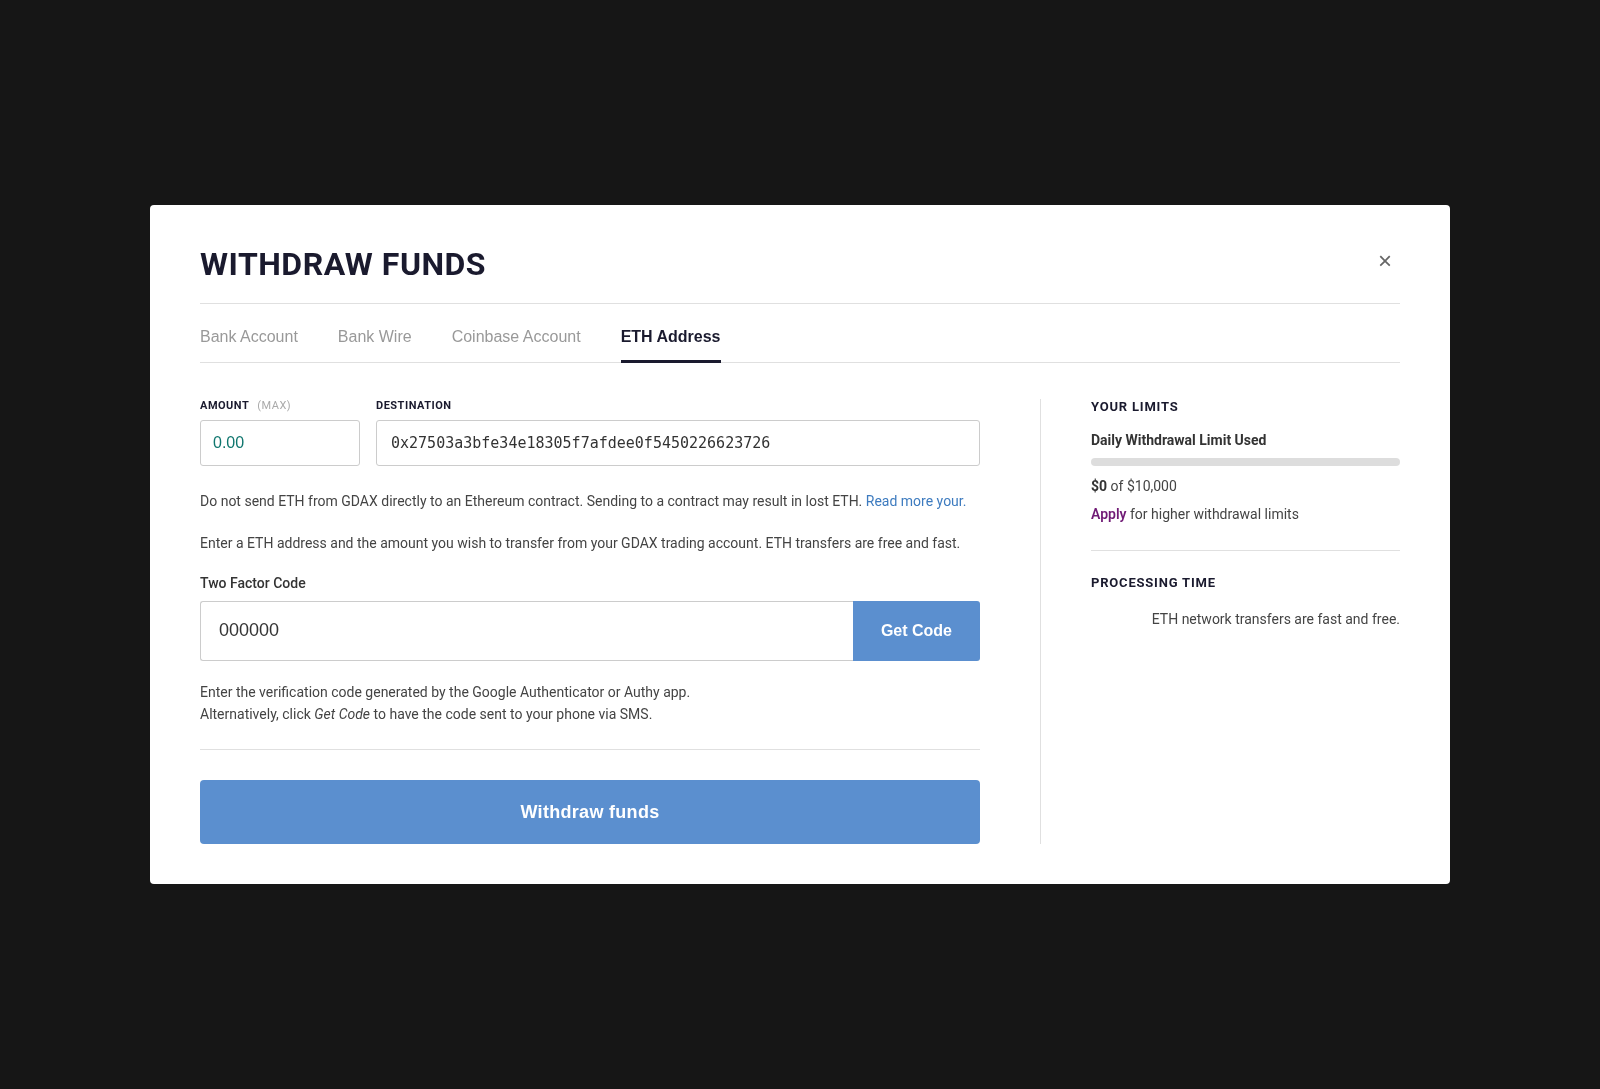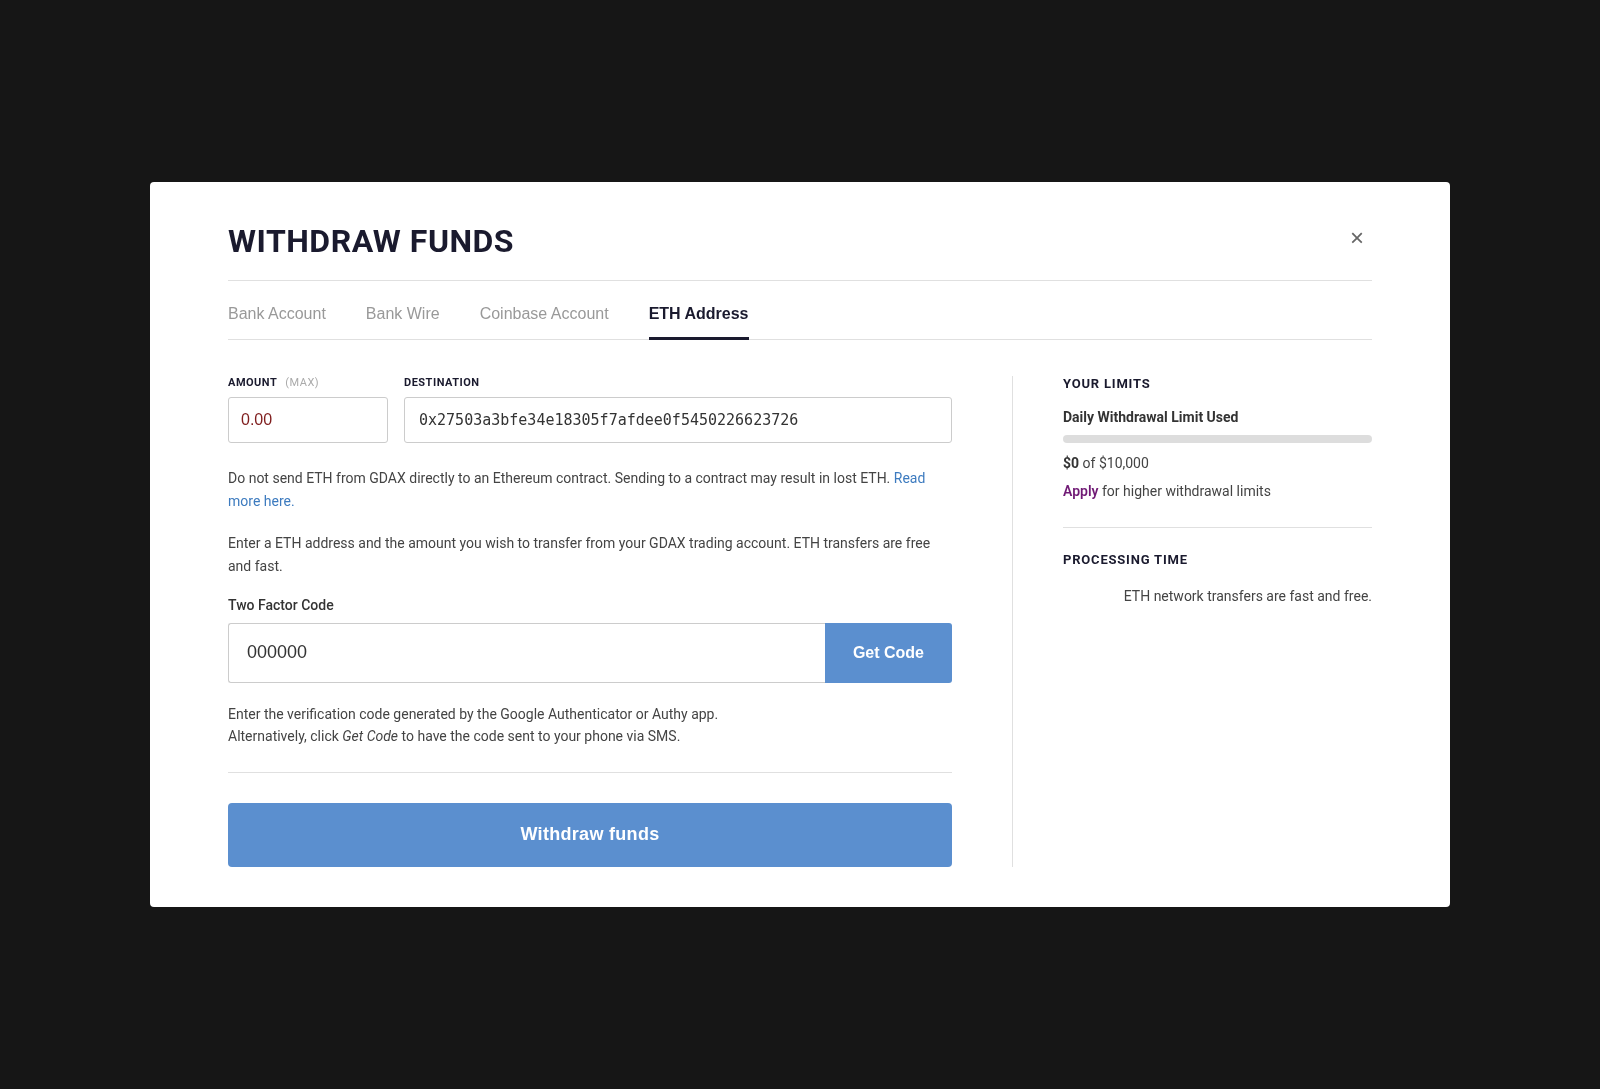--- a/index.html
+++ b/index.html
@@ -17,21 +17,21 @@
       height: 1089px;
       display: flex;
       align-items: center;
       justify-content: center;
     }
     .modal {
       background: #fff;
       width: 1300px;
       max-height: 960px;
       border-radius: 4px;
-      padding: 40px 78px;
+      padding: 40px 50px;
       position: relative;
       overflow-y: auto;
     }
     .modal-header {
       display: flex;
       justify-content: space-between;
       align-items: flex-start;
       margin-bottom: 20px;
     }
     .modal-title {
@@ -132,21 +132,21 @@
       border-radius: 3px;
       width: 160px;
       height: 46px;
     }
     .amount-input {
       flex: 1;
       border: none;
       outline: none;
       font-size: 16px;
       padding: 0 12px;
-      color: #7f1d1d;
+      color: #0f766e;
       background: transparent;
     }
     .amount-unit {
       font-size: 14px;
       color: #666;
       padding-right: 12px;
       font-weight: 500;
     }
     .destination-field-wrapper {
       display: flex;
@@ -327,21 +327,21 @@
           </div>
 
           <div class="destination-field-wrapper">
             <div class="field-label">DESTINATION</div>
             <input class="destination-input" type="text" value="0x27503a3bfe34e18305f7afdee0f5450226623726" style="">
           </div>
         </div>
 
         <p class="info-text">
           <span>Do not send ETH from GDAX directly to an Ethereum contract. Sending to a contract may result in lost ETH.</span>
-          <a href="#" class="info-link">Read more here.</a>
+          <a href="#" class="info-link">Read more your.</a>
         </p>
 
         <p class="info-text">Enter a ETH address and the amount you wish to transfer from your GDAX trading account. ETH transfers are free and fast.</p>
 
         <div class="two-factor-label">Two Factor Code</div>
         <div class="two-factor-row">
           <input class="two-factor-input" type="text" value="000000" style="">
           <button class="get-code-btn">Get Code</button>
         </div>
 

